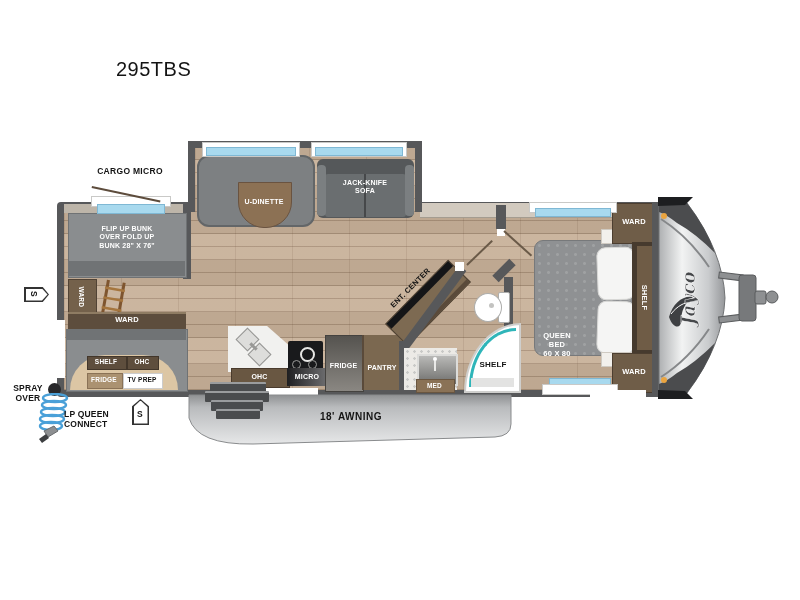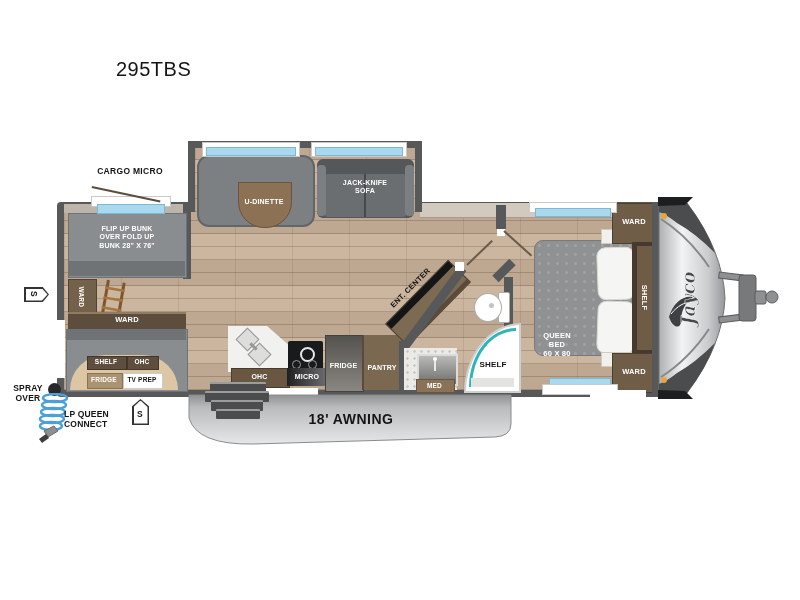--- a/index.html
+++ b/index.html
@@ -3,21 +3,21 @@
 <meta charset="utf-8">
 <style>
   html,body{margin:0;padding:0;background:#fff;}
   .canvas{position:relative;width:800px;height:600px;background:#fff;overflow:hidden;
           font-family:"Liberation Sans",sans-serif;}
   .abs{position:absolute;}
   .lbl{position:absolute;font-weight:bold;color:#fff;text-align:center;line-height:1.18;
        white-space:pre-line;letter-spacing:.2px;}
   .dk{color:#141414;}
   .fs6{font-size:6.5px}.fs7{font-size:7px}.fs75{font-size:7.5px}.fs8{font-size:8px}
-  .fs85{font-size:8.5px}.fs9{font-size:14px}
+  .fs85{font-size:8.5px}.fs9{font-size:10px}
   .wall{background:#57585a;}
   .wood{background-color:#c8b199;
     background-image:
       repeating-linear-gradient(0deg, rgba(0,0,0,0.05) 0 26px, rgba(255,255,255,0.06) 26px 52px),
       repeating-linear-gradient(0deg, rgba(101,74,52,0.30) 0 1px, transparent 1px 13px),
       repeating-linear-gradient(90deg, rgba(101,74,52,0.14) 0 1px, transparent 1px 57px);}
   .winf{background:#ffffff;border:1px solid #c9c9c7;}
   .winb{background:#a8d9ee;border:1px solid #7fb8d4;}
   .graybox{background:#8a8d8f;border:1px solid #6f7274;}
   .band{background:#707375;}

